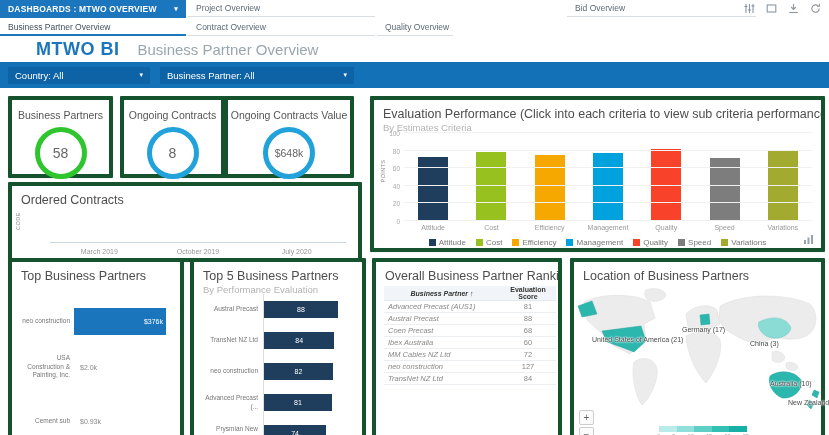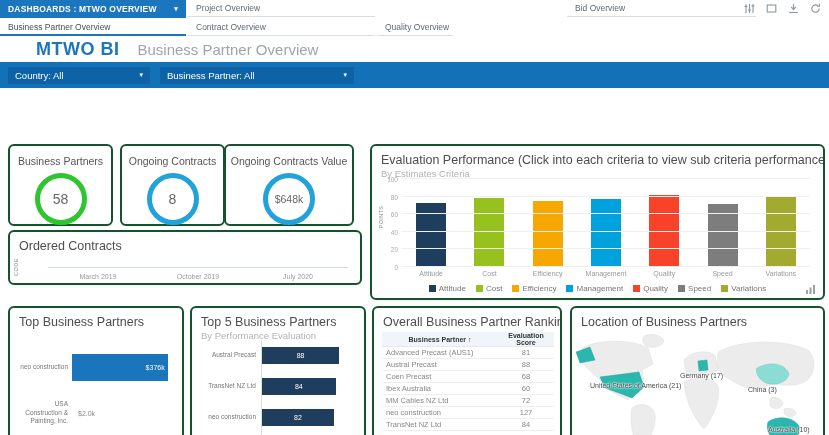--- a/index.html
+++ b/index.html
@@ -34,36 +34,36 @@
   
   .filterbar{position:absolute;left:0;top:62px;width:829px;height:26px;background:#1371b8;
              display:flex;align-items:center;padding-left:8px;gap:10px;box-sizing:border-box;}
   .filter-chip{height:17px;background:#0d63a6;color:#fff;font-size:9.5px;display:flex;align-items:center;
                justify-content:space-between;padding:0 7px;box-sizing:border-box;cursor:pointer;}
   .fc-country{width:142px}
   .fc-partner{width:194px}
   .filter-chip .caret{font-size:7px;}
 
   
-  .panel{position:absolute;background:#fff;border:2px solid #14532d;border-radius:6px;
-         box-shadow:0 1px 2px rgba(0,0,0,.05);box-sizing:border-box;margin-top:48px;}
+  .panel{position:absolute;background:#fff;border:4px solid #14532d;border-radius:1px;
+         box-shadow:0 1px 2px rgba(0,0,0,.05);box-sizing:border-box;}
   .panel-title{font-size:12.5px;color:#4d4d4d;padding:7px 0 0 9px;white-space:nowrap;overflow:hidden;}
   .panel-sub{font-size:9.5px;color:#b3b3b3;padding:1px 0 0 9px;}
 
   
   #kpi1{left:8px;top:96px;width:105px;height:82px}
   #kpi2{left:120px;top:96px;width:105px;height:82px}
   #kpi3{left:224px;top:96px;width:130px;height:82px}
   .kpi-title{font-size:10.5px;color:#555;text-align:center;margin-top:9px;white-space:nowrap;}
   .kpi-ring{width:42px;height:42px;border-radius:50%;border:5px solid #ccc;margin:6px auto 0;
             display:flex;align-items:center;justify-content:center;font-size:14px;color:#666;}
   #kpi3 .kpi-ring{font-size:10.5px;}
 
   
-  #ordered{left:8px;top:182px;width:354px;height:55px}
+  #ordered{left:8px;top:182px;width:354px;height:80px}
   .vlabel{position:absolute;left:-9px;top:32px;transform:rotate(-90deg);font-size:5.5px;color:#8a8a8a;
           letter-spacing:.5px;width:30px;text-align:center;}
   .oc-axis{position:absolute;left:38px;right:12px;bottom:15px;border-top:1px solid #cdd8e4;}
   .oc-ticks{position:absolute;left:38px;right:12px;bottom:3px;display:flex;font-size:7px;color:#999;}
   .oc-ticks span{flex:1;text-align:center;}
 
   
   #evaluation{left:370px;top:96px;width:455px;height:156px}
   .ev-points{position:absolute;left:-6px;top:68px;transform:rotate(-90deg);font-size:5.5px;color:#8a8a8a;
              width:30px;text-align:center;letter-spacing:.4px;}
@@ -101,21 +101,21 @@
   .t5-label{width:56px;font-size:6.5px;color:#777;text-align:right;line-height:1.25;}
   .t5-area{flex:1;margin-left:5px;border-left:1px solid #ddd;align-self:stretch;display:flex;align-items:center;}
   .t5-bar{height:17px;color:#fff;font-size:7px;display:flex;align-items:center;justify-content:center;}
 
   
   #ranking{left:372px;top:258px;width:190px;height:210px}
   .rk-table{position:absolute;left:8px;top:24px;width:172px;border-collapse:collapse;font-size:7.5px;color:#888;}
   .rk-table th{background:#f1f5f9;font-weight:bold;color:#333;font-size:7px;height:12px;text-align:center;
                border-bottom:1px solid #e4e9ee;padding:0 3px;cursor:pointer;}
   .rk-table td{height:11px;border-bottom:1px solid #eceff2;padding:0 4px;white-space:nowrap;overflow:hidden;}
-  .rk-name{text-align:left;max-width:110px;}
+  .rk-name{text-align:left;max-width:110px;font-style:italic;}
   .rk-score{text-align:center;}
 
   
   #mapPanel{left:570px;top:258px;width:255px;height:210px}
   .map-area{position:absolute;left:0;right:0;top:22px;height:142px;}
   .map-area svg{display:block;}
   .map-label{position:absolute;font-size:7px;color:#4a4a4a;white-space:nowrap;
              text-shadow:0 0 2px #fff,0 0 2px #fff,0 0 2px #fff;}
   .map-legend{position:absolute;left:85px;top:164px;width:88px;height:6px;display:flex;}
   .map-lg-seg{flex:1;height:6px;}

